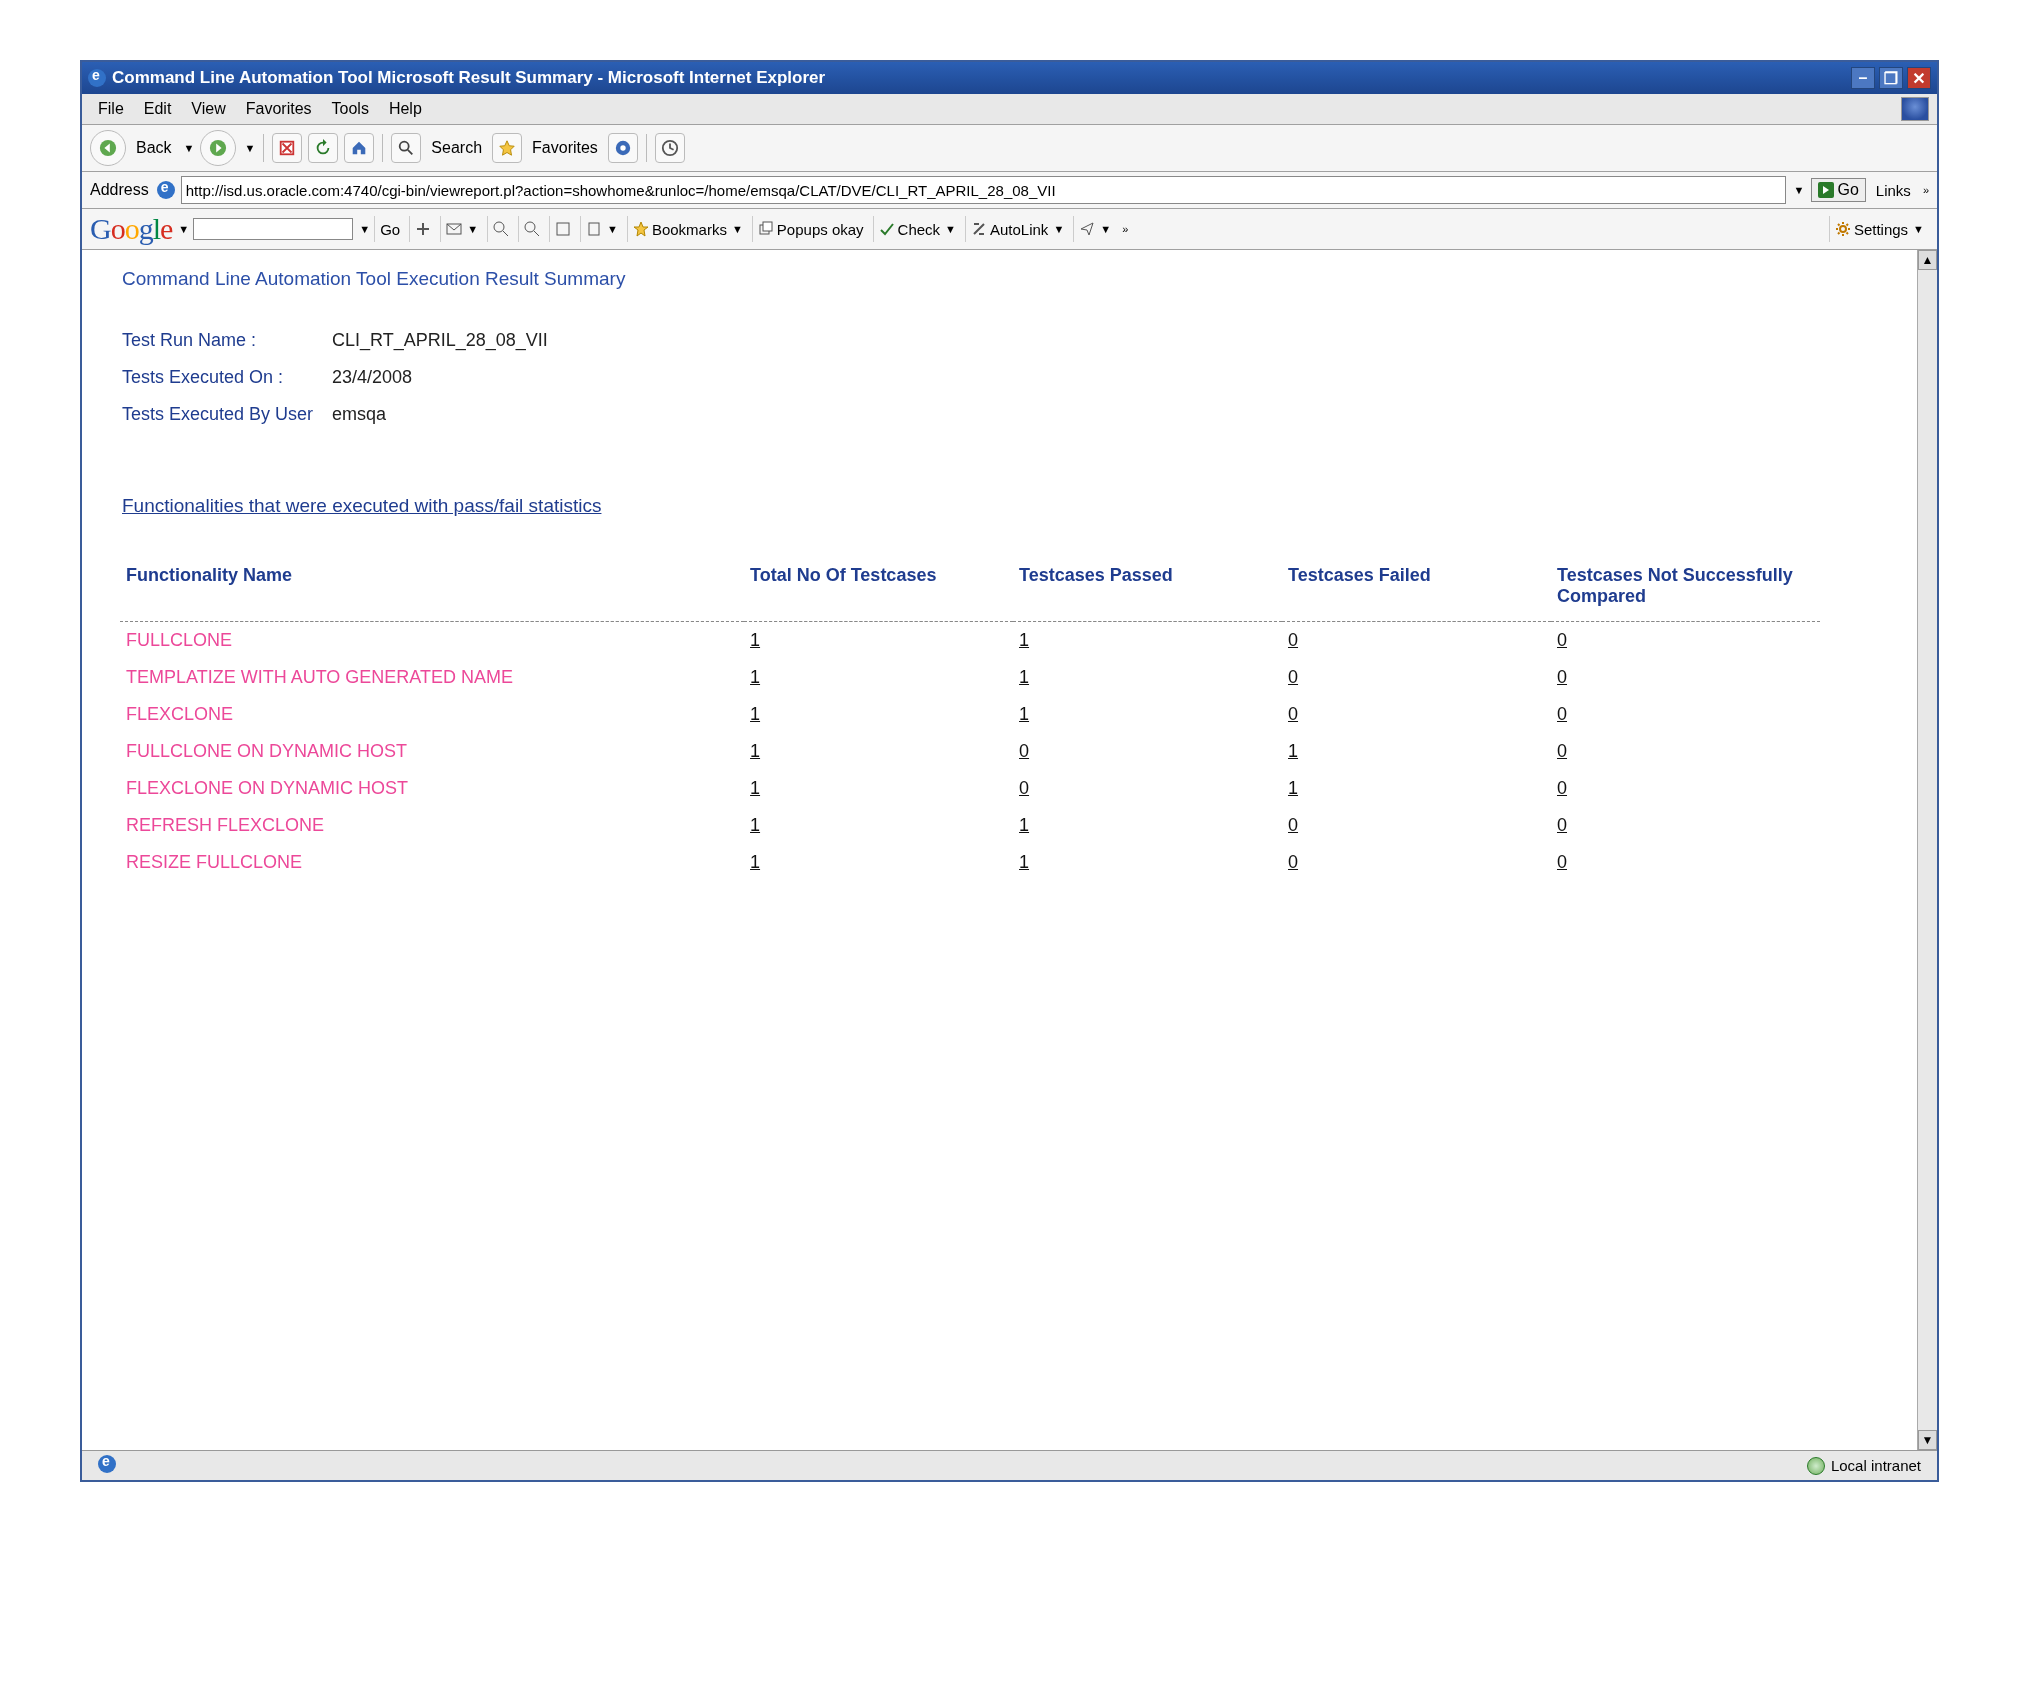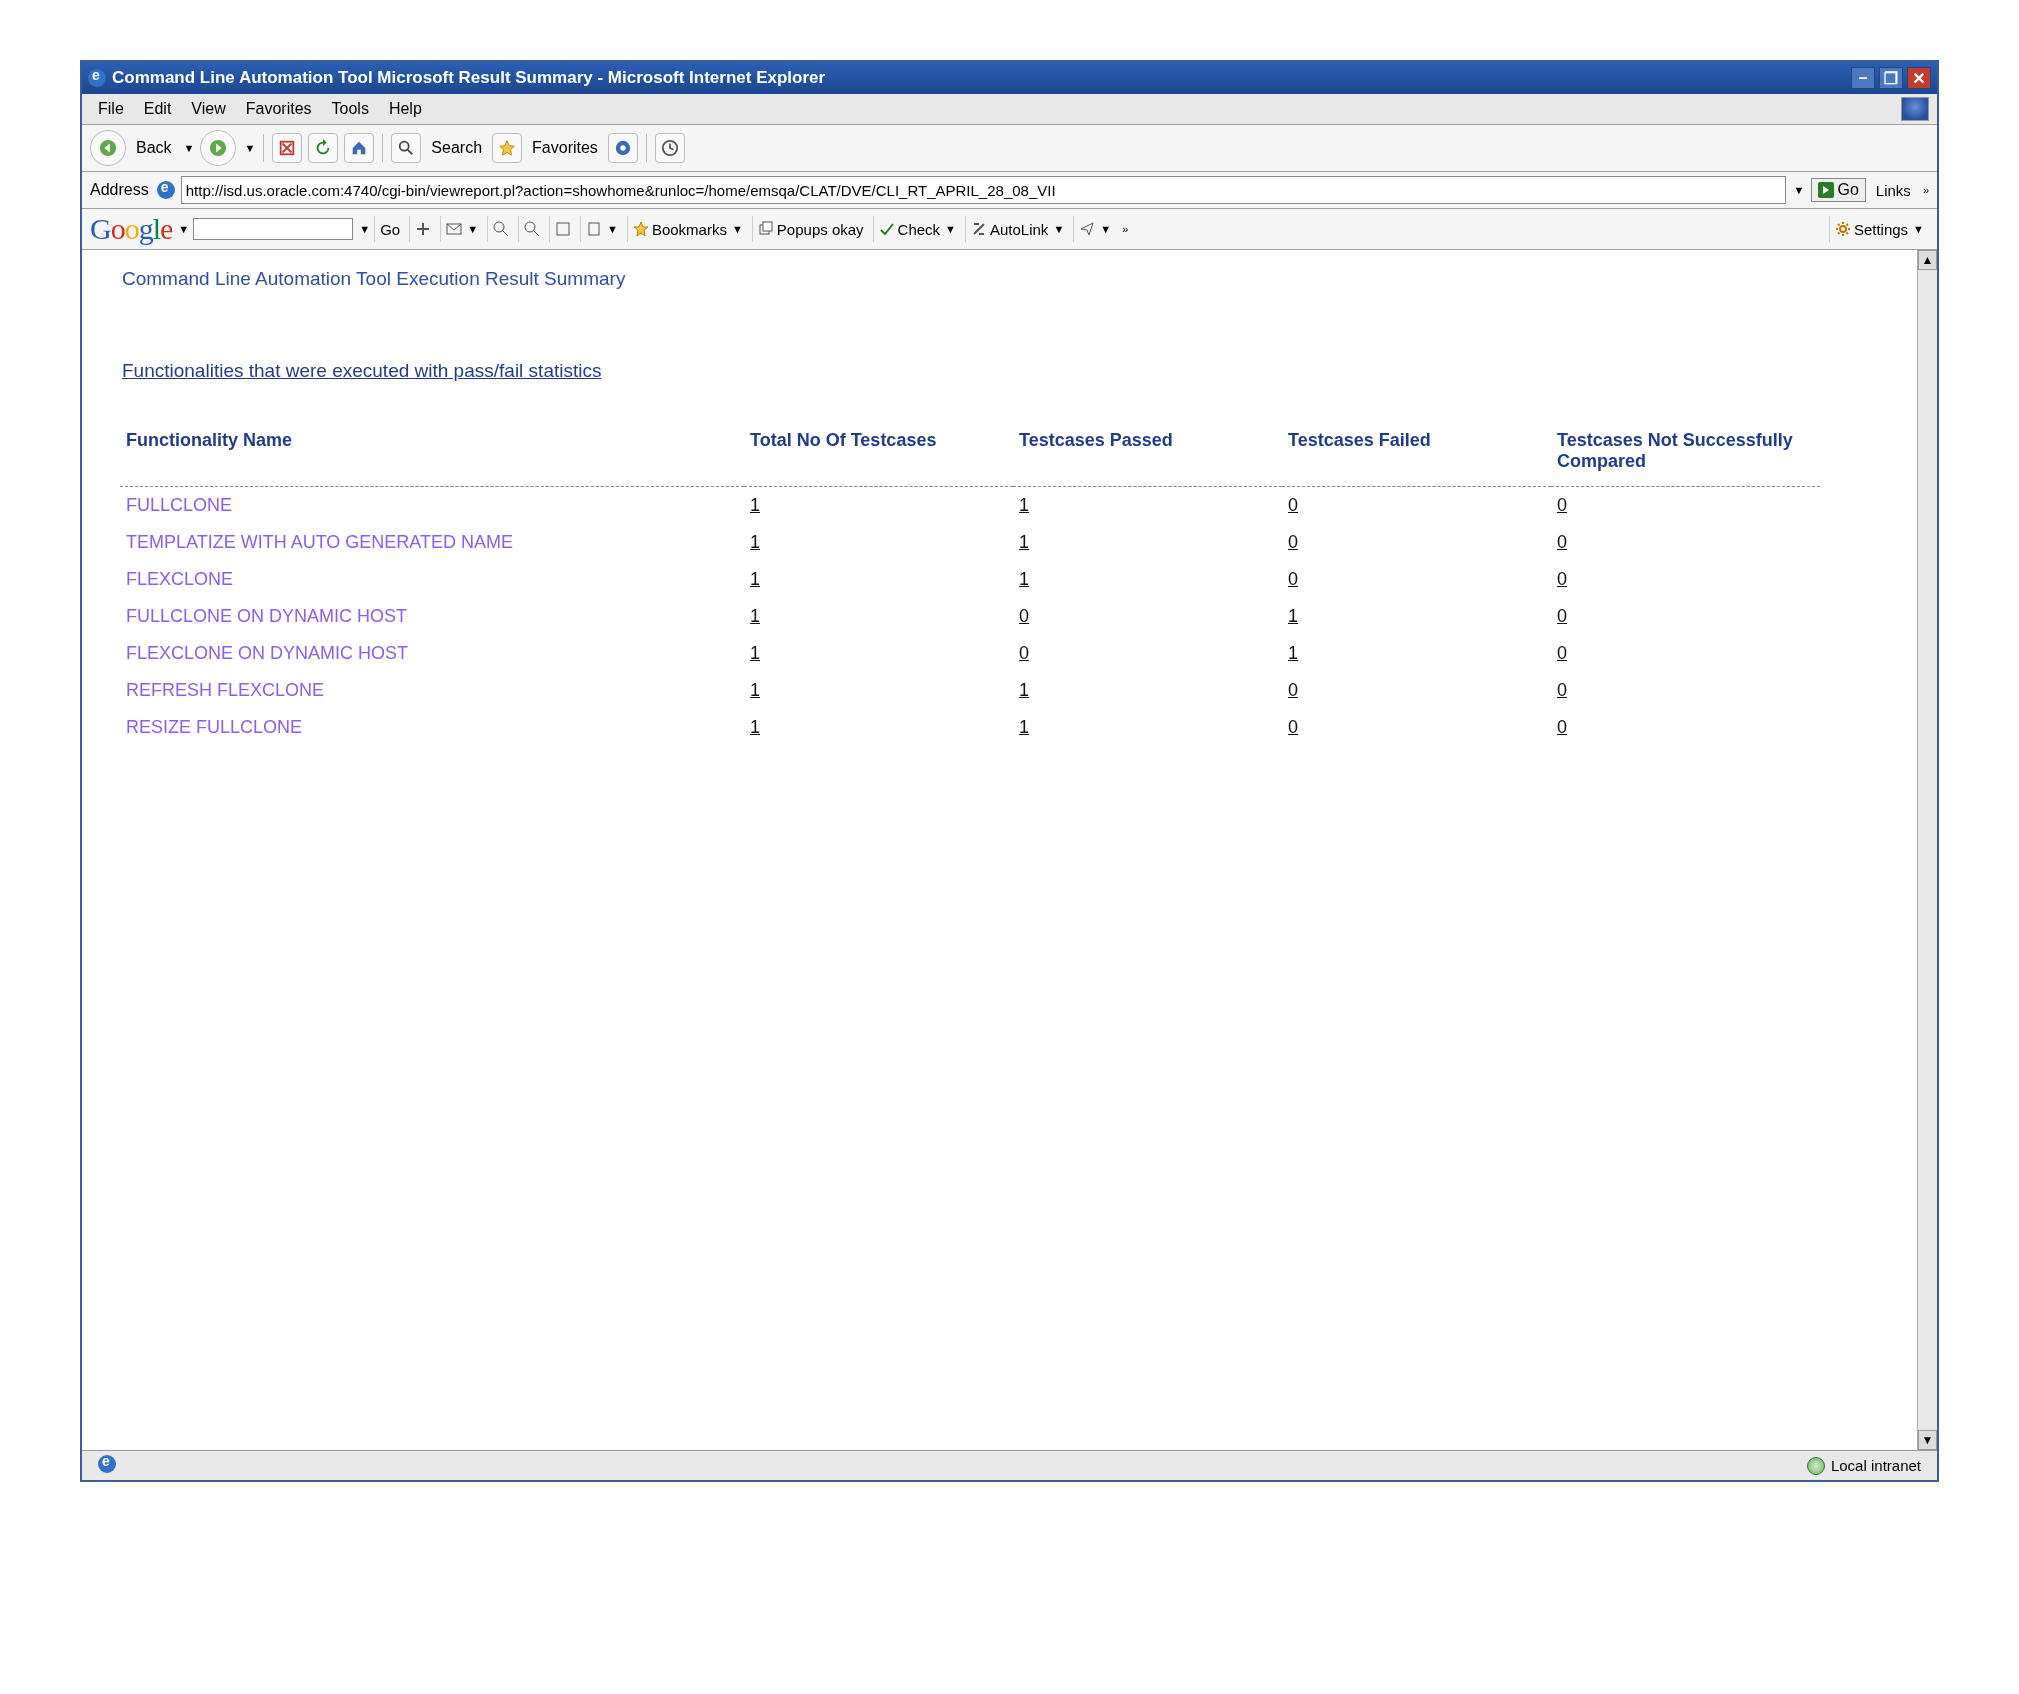--- a/index.html
+++ b/index.html
@@ -205,21 +205,21 @@
     color: #1f3c8f;
     font-weight: bold;
     padding: 8px 6px 14px 6px;
     border-bottom: 1px dashed #888;
     vertical-align: top;
   }
   .stats-table th.col-name { width: 580px; }
   .stats-table th.col-num { width: 250px; }
   .stats-table td {
     padding: 8px 6px;
-    color: #8b5cf6;
+    color: #ec4899;
   }
   .stats-table td.link-cell { text-decoration: underline; color: #111; }
   .statusbar {
     display: flex;
     align-items: center;
     justify-content: space-between;
     border-top: 1px solid #999;
     background: #e8e8e8;
     height: 30px;
     padding: 0 16px;
@@ -439,20 +439,30 @@
         <span class="dd">▼</span>
     </div>
   </div>
 
   <div class="content-wrapper">
     <div class="page">
 
 
       <div class="section-title">Command Line Automation Tool Execution Result Summary</div>
 
+      <div class="run-info">
+        <span class="lbl">Test Run Name :</span>
+        <span class="val">CLI_RT_APRIL_28_08_VII</span>
+
+        <span class="lbl">Tests Executed On :</span>
+        <span class="val">23/4/2008</span>
+
+        <span class="lbl">Tests Executed By User</span>
+        <span class="val">emsqa</span>
+      </div>
 
       <div class="func-heading">Functionalities that were executed with pass/fail statistics</div>
 
       <table class="stats-table">
         <thead>
           <tr>
             <th class="col-name">Functionality Name</th>
             <th class="col-num">Total No Of Testcases</th>
             <th class="col-num">Testcases Passed</th>
             <th class="col-num">Testcases Failed</th>

